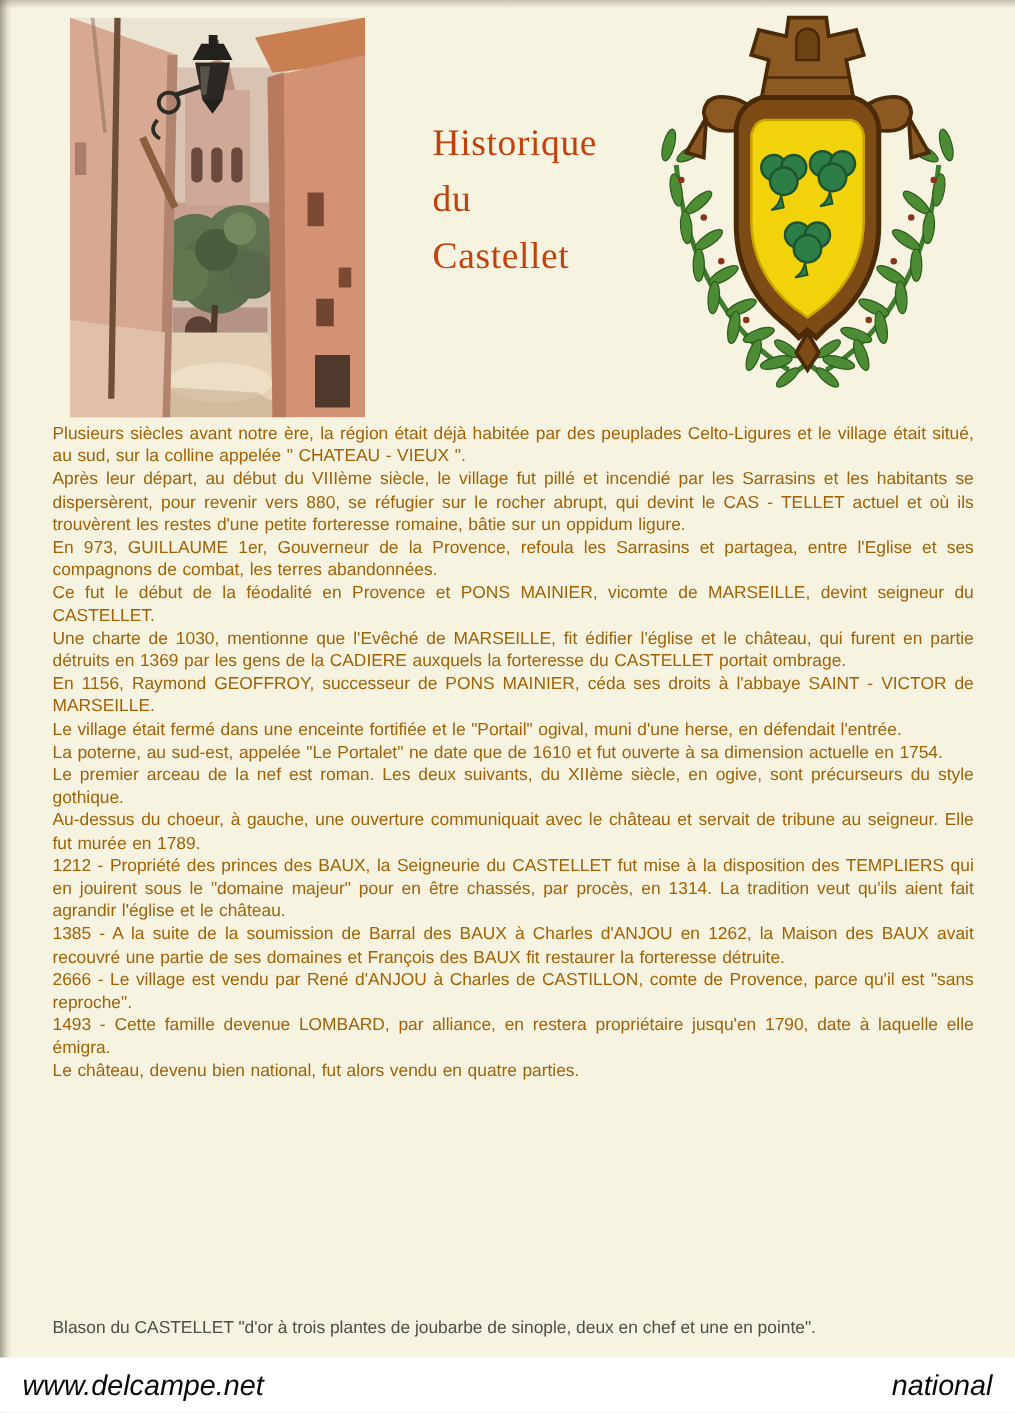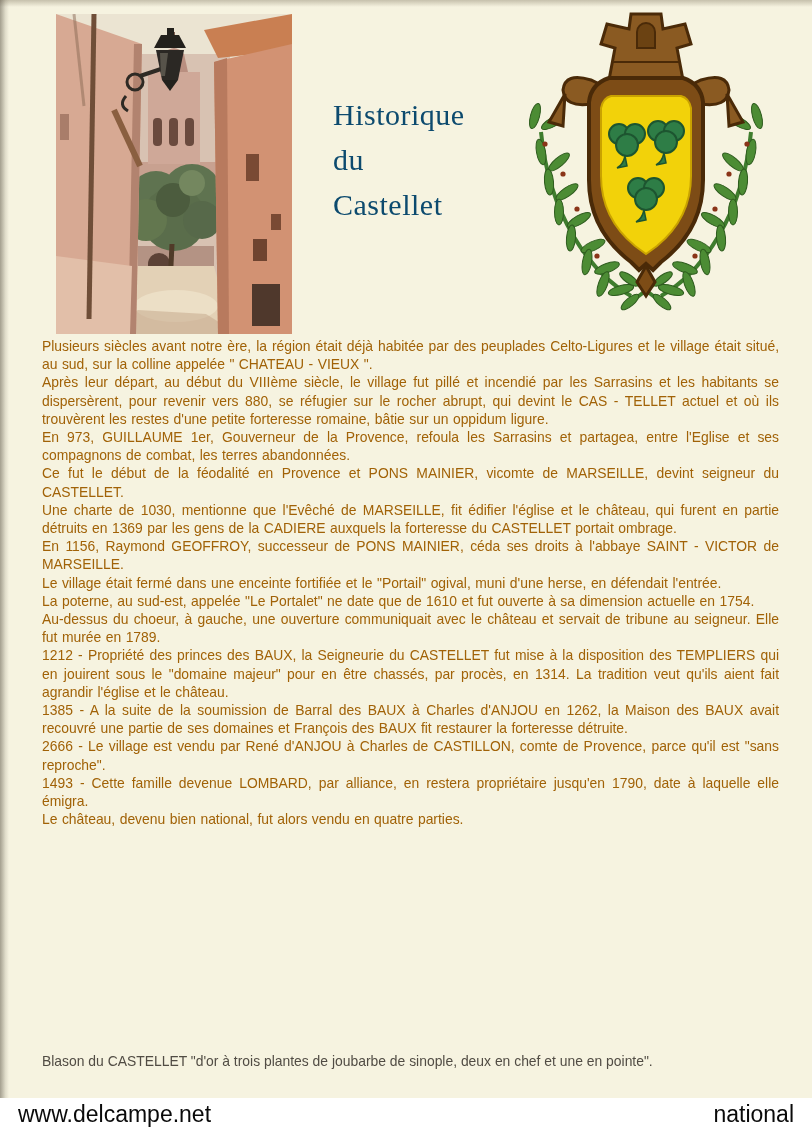--- a/index.html
+++ b/index.html
@@ -11,42 +11,42 @@
   }
   
   .edge-left{position:absolute;left:0;top:0;width:9px;height:1130px;
     background:linear-gradient(90deg, rgba(96,90,76,.55), rgba(96,90,76,.15) 60%, rgba(96,90,76,0));}
   .edge-top{position:absolute;left:0;top:0;width:812px;height:7px;
     background:linear-gradient(180deg, rgba(120,110,88,.38), rgba(120,110,88,0));}
   
   .photo{position:absolute;left:56px;top:14px;width:236px;height:320px;overflow:hidden;}
   
   .title{
-    position:absolute;left:333px;top:92px;width:210px;
+    position:absolute;left:346px;top:92px;width:210px;
     font-family:"Liberation Serif", serif;
-    font-size:30px;line-height:45px;color:#0c4a6e;letter-spacing:.5px;
+    font-size:30px;line-height:45px;color:#c2410c;letter-spacing:.5px;
   }
   
   .arms{position:absolute;left:505px;top:4px;width:282px;height:312px;}
   
   .body-text{
     position:absolute;left:42px;top:337px;width:737px;
     font-size:13.9px;line-height:18.2px;color:#a16207;
     text-align:justify;word-spacing:.6px;
   }
   .body-text p{margin:0;}
   .blason{
     position:absolute;left:42px;top:1052px;width:737px;
     font-size:13.9px;line-height:18.2px;color:#514c44;
   }
   
   .wm-bar{
-    position:absolute;left:0;bottom:0;width:812px;height:32px;background:#ffffff;
+    position:absolute;left:0;bottom:0;width:812px;height:44px;background:#ffffff;
     display:flex;align-items:center;justify-content:space-between;
-    padding:0 18px;box-sizing:border-box;
+    padding:0 18px;box-sizing:border-box;font-style:italic;
   }
   .wm-left,.wm-right{font-size:23px;color:#0a0a0a;font-family:"Liberation Sans",sans-serif;}
 </style>
 </head>
 <body>
 
 <div class="page">
 
   <div class="edge-top"></div>
   <div class="edge-left"></div>
@@ -230,20 +230,21 @@
 
   <div class="body-text">
       <p>Plusieurs siècles avant notre ère, la région était déjà habitée par des peuplades Celto-Ligures et le village était situé, au sud, sur la colline appelée " CHATEAU - VIEUX ".</p>
       <p>Après leur départ, au début du VIIIème siècle, le village fut pillé et incendié par les Sarrasins et les habitants se dispersèrent, pour revenir vers 880, se réfugier sur le rocher abrupt, qui devint le CAS - TELLET actuel et où ils trouvèrent les restes d'une petite forteresse romaine, bâtie sur un oppidum ligure.</p>
       <p>En 973, GUILLAUME 1er, Gouverneur de la Provence, refoula les Sarrasins et partagea, entre l'Eglise et ses compagnons de combat, les terres abandonnées.</p>
       <p>Ce fut le début de la féodalité en Provence et PONS MAINIER, vicomte de MARSEILLE, devint seigneur du CASTELLET.</p>
       <p>Une charte de 1030, mentionne que l'Evêché de MARSEILLE, fit édifier l'église et le château, qui furent en partie détruits en 1369 par les gens de la CADIERE auxquels la forteresse du CASTELLET portait ombrage.</p>
       <p>En 1156, Raymond GEOFFROY, successeur de PONS MAINIER, céda ses droits à l'abbaye SAINT - VICTOR de MARSEILLE.</p>
       <p>Le village était fermé dans une enceinte fortifiée et le "Portail" ogival, muni d'une herse, en défendait l'entrée.</p>
       <p>La poterne, au sud-est, appelée "Le Portalet" ne date que de 1610 et fut ouverte à sa dimension actuelle en 1754.</p>
+      <p>Le premier arceau de la nef est roman. Les deux suivants, du XIIème siècle, en ogive, sont précurseurs du style gothique.</p>
       <p>Au-dessus du choeur, à gauche, une ouverture communiquait avec le château et servait de tribune au seigneur. Elle fut murée en 1789.</p>
       <p>1212 - Propriété des princes des BAUX, la Seigneurie du CASTELLET fut mise à la disposition des TEMPLIERS qui en jouirent sous le "domaine majeur" pour en être chassés, par procès, en 1314. La tradition veut qu'ils aient fait agrandir l'église et le château.</p>
       <p>1385 - A la suite de la soumission de Barral des BAUX à Charles d'ANJOU en 1262, la Maison des BAUX avait recouvré une partie de ses domaines et François des BAUX fit restaurer la forteresse détruite.</p>
       <p>2666 - Le village est vendu par René d'ANJOU à Charles de CASTILLON, comte de Provence, parce qu'il est "sans reproche".</p>
       <p>1493 - Cette famille devenue LOMBARD, par alliance, en restera propriétaire jusqu'en 1790, date à laquelle elle émigra.</p>
       <p>Le château, devenu bien national, fut alors vendu en quatre parties.</p>
     </div>
 
   <div class="blason">Blason du CASTELLET "d'or à trois plantes de joubarbe de sinople, deux en chef et une en pointe".</div>
 

